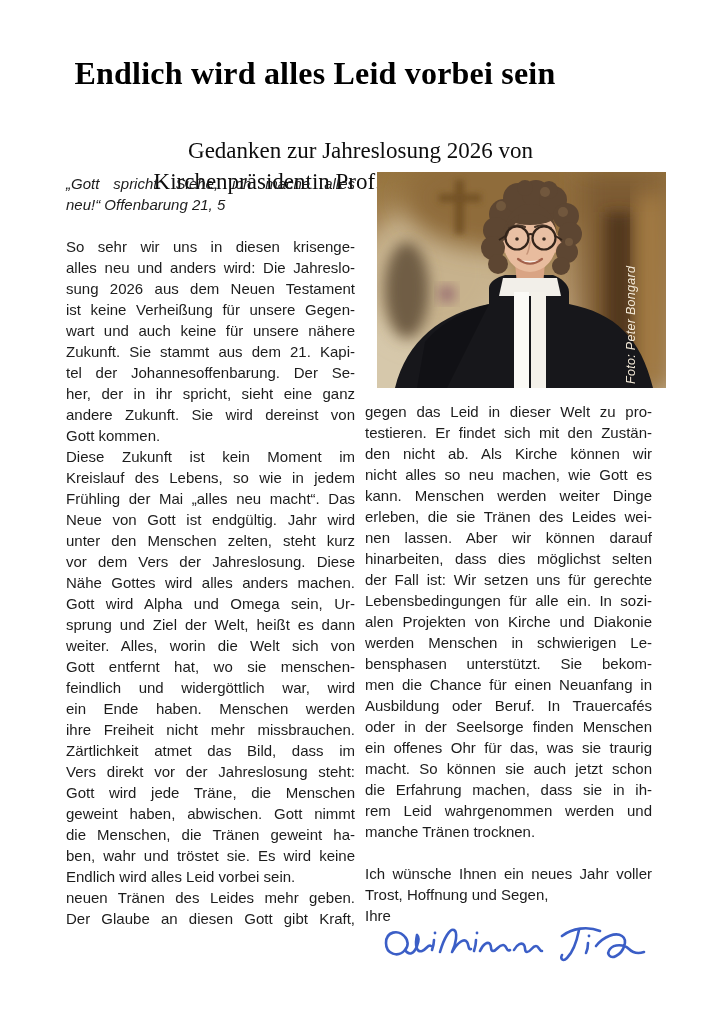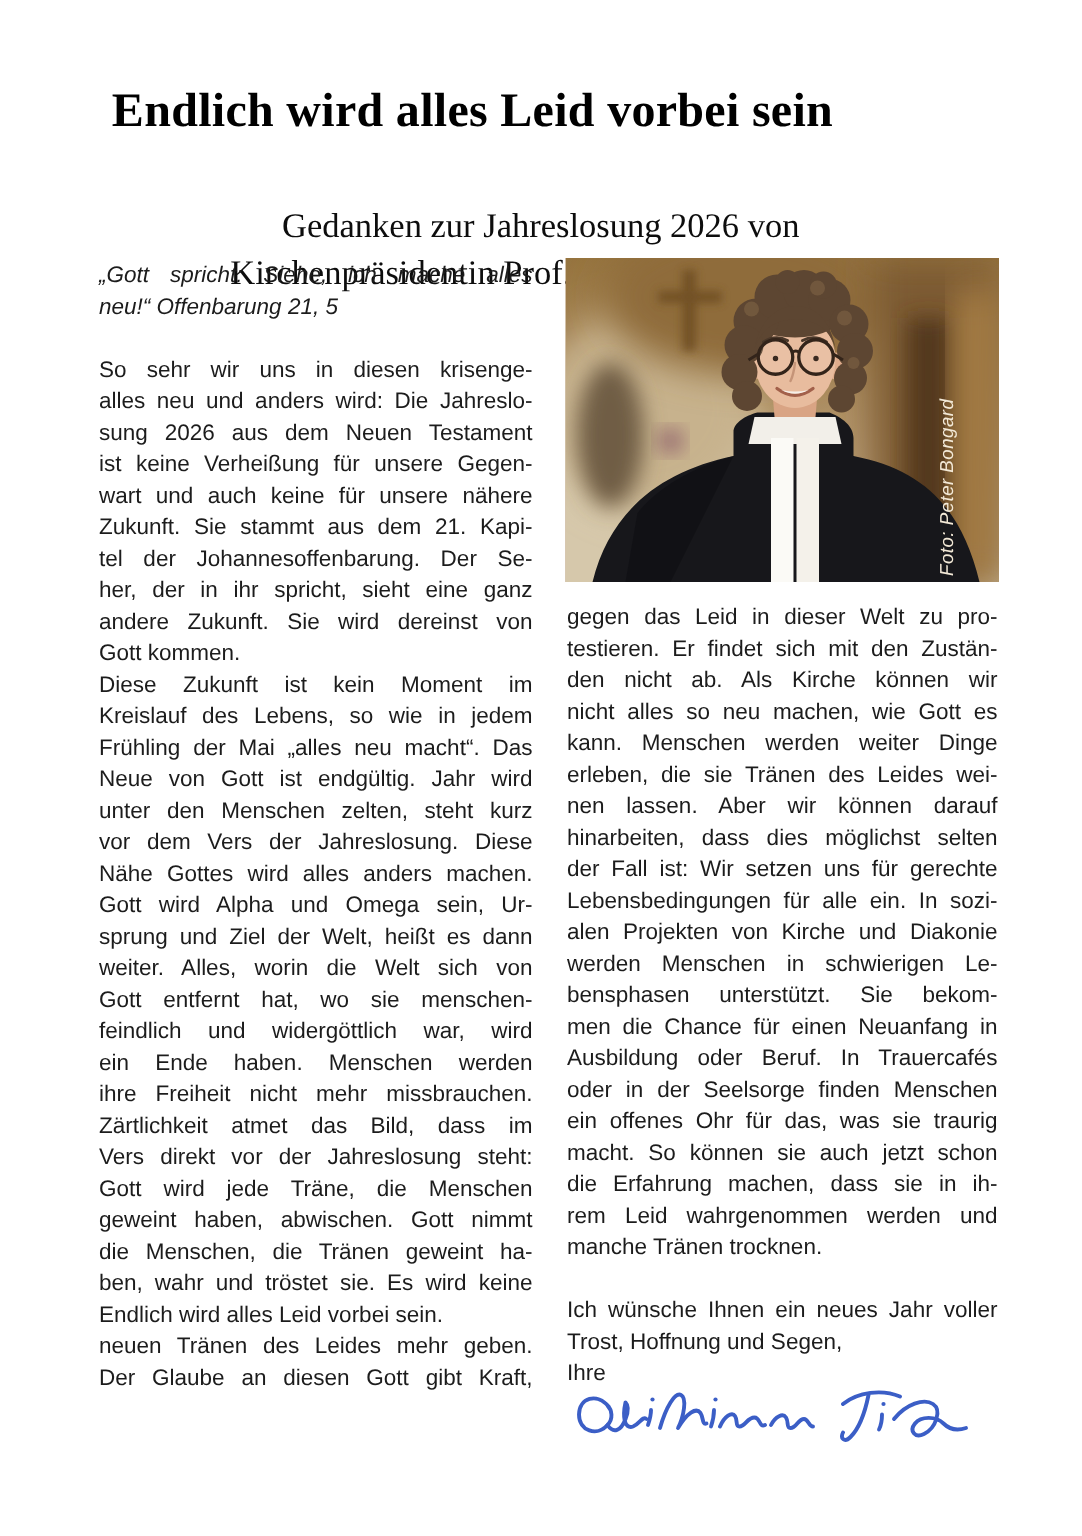--- a/index.html
+++ b/index.html
@@ -13,21 +13,21 @@
     font-family:"Liberation Serif", serif; font-weight:700; font-size:32px;
     line-height:40px; color:#000; letter-spacing:0.2px;
   }
   .subtitle {
     position:absolute; top:93px; left:0; width:721px; text-align:center;
     font-family:"Liberation Serif", serif; font-weight:400; font-size:23px;
     line-height:31px; color:#0d0d0d;margin-top:42px;
   }
   .col { position:absolute; font-size:15px; line-height:21px; color:#1c1c1c; }
   .col-left  { left:66px;  top:173px; width:289px; }
-  .col-right { left:378px; top:401px; width:287px; }
+  .col-right { left:365px; top:401px; width:287px; }
   .block.gap { margin-top:21px; }
   .block.it  { font-style:italic; }
   .ln { text-align:left; }
   .ln.j { text-align:justify; text-align-last:justify; }
   
   .photo {
     position:absolute; left:377px; top:172px; width:289px; height:216px;
     overflow:hidden; background:#b59872;
   }
   .photo svg { display:block; width:289px; height:216px; }

